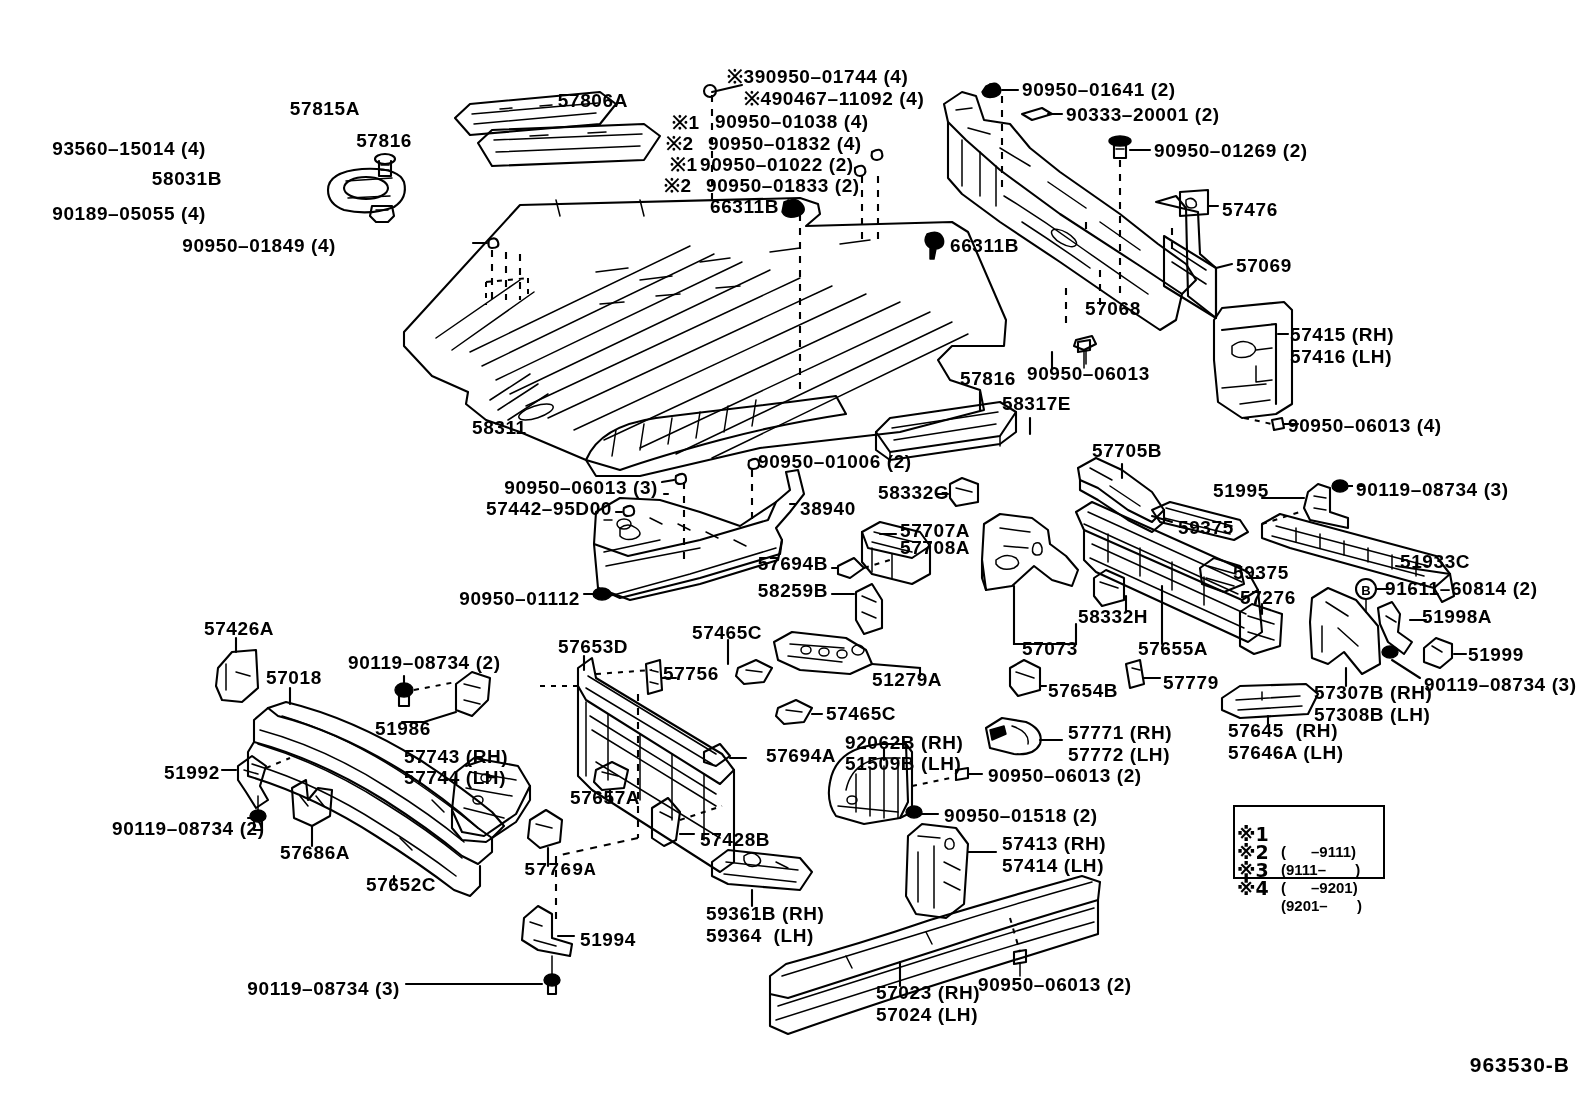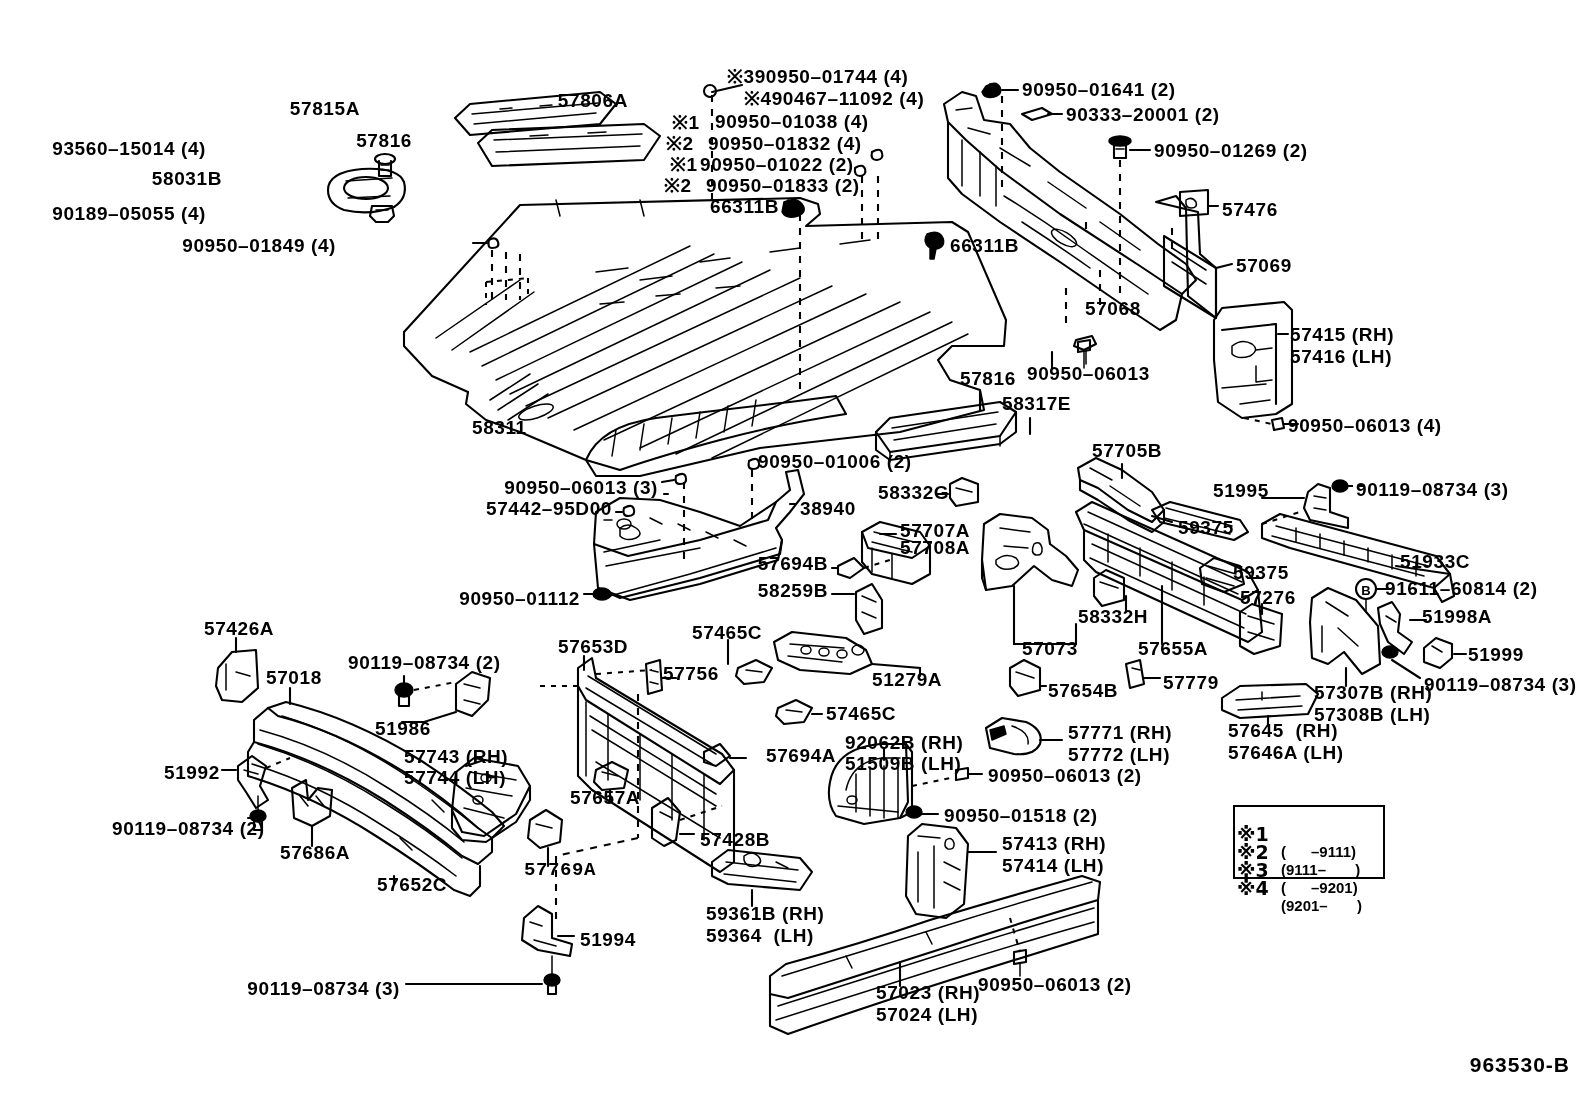--- a/index.html
+++ b/index.html
@@ -715,21 +715,21 @@
       <div class="lbl r" style="top: 977px; left: 0px; width: 400px; padding-right: 0px;">90119–08734 (3)</div>
       <div class="lbl" style="top: 617px; left: 204px;">57426A</div>
       <div class="lbl" style="top: 666px; left: 266px;">57018</div>
       <div class="lbl" style="top: 651px; left: 348px;">90119–08734 (2)</div>
       <div class="lbl" style="top: 717px; left: 375px;">51986</div>
       <div class="lbl" style="top: 745px; left: 404px;">57743 (RH)</div>
       <div class="lbl" style="top: 766px; left: 404px;">57744 (LH)</div>
       <div class="lbl" style="top: 761px; left: 164px;">51992</div>
       <div class="lbl" style="top: 817px; left: 112px;">90119–08734 (2)</div>
       <div class="lbl" style="top: 841px; left: 280px;">57686A</div>
-      <div class="lbl" style="top: 873px; left: 366px; margin-left: 11px;">57652C</div>
+      <div class="lbl" style="top: 873px; left: 366px;">57652C</div>
       <div class="lbl" style="top: 731px; left: 845px;">92062B (RH)</div>
       <div class="lbl" style="top: 752px; left: 845px;">51509B (LH)</div>
       <div class="lbl" style="top: 721px; left: 1068px;">57771 (RH)</div>
       <div class="lbl" style="top: 743px; left: 1068px;">57772 (LH)</div>
       <div class="lbl" style="top: 764px; left: 988px;">90950–06013 (2)</div>
       <div class="lbl" style="top: 804px; left: 944px; text-align: center;">90950–01518 (2)</div>
       <div class="lbl" style="top: 832px; left: 1002px;">57413 (RH)</div>
       <div class="lbl" style="top: 854px; left: 1002px;">57414 (LH)</div>
       <div class="lbl" style="top: 902px; left: 706px;">59361B (RH)</div>
       <div class="lbl" style="top: 924px; left: 706px;">59364  (LH)</div>

